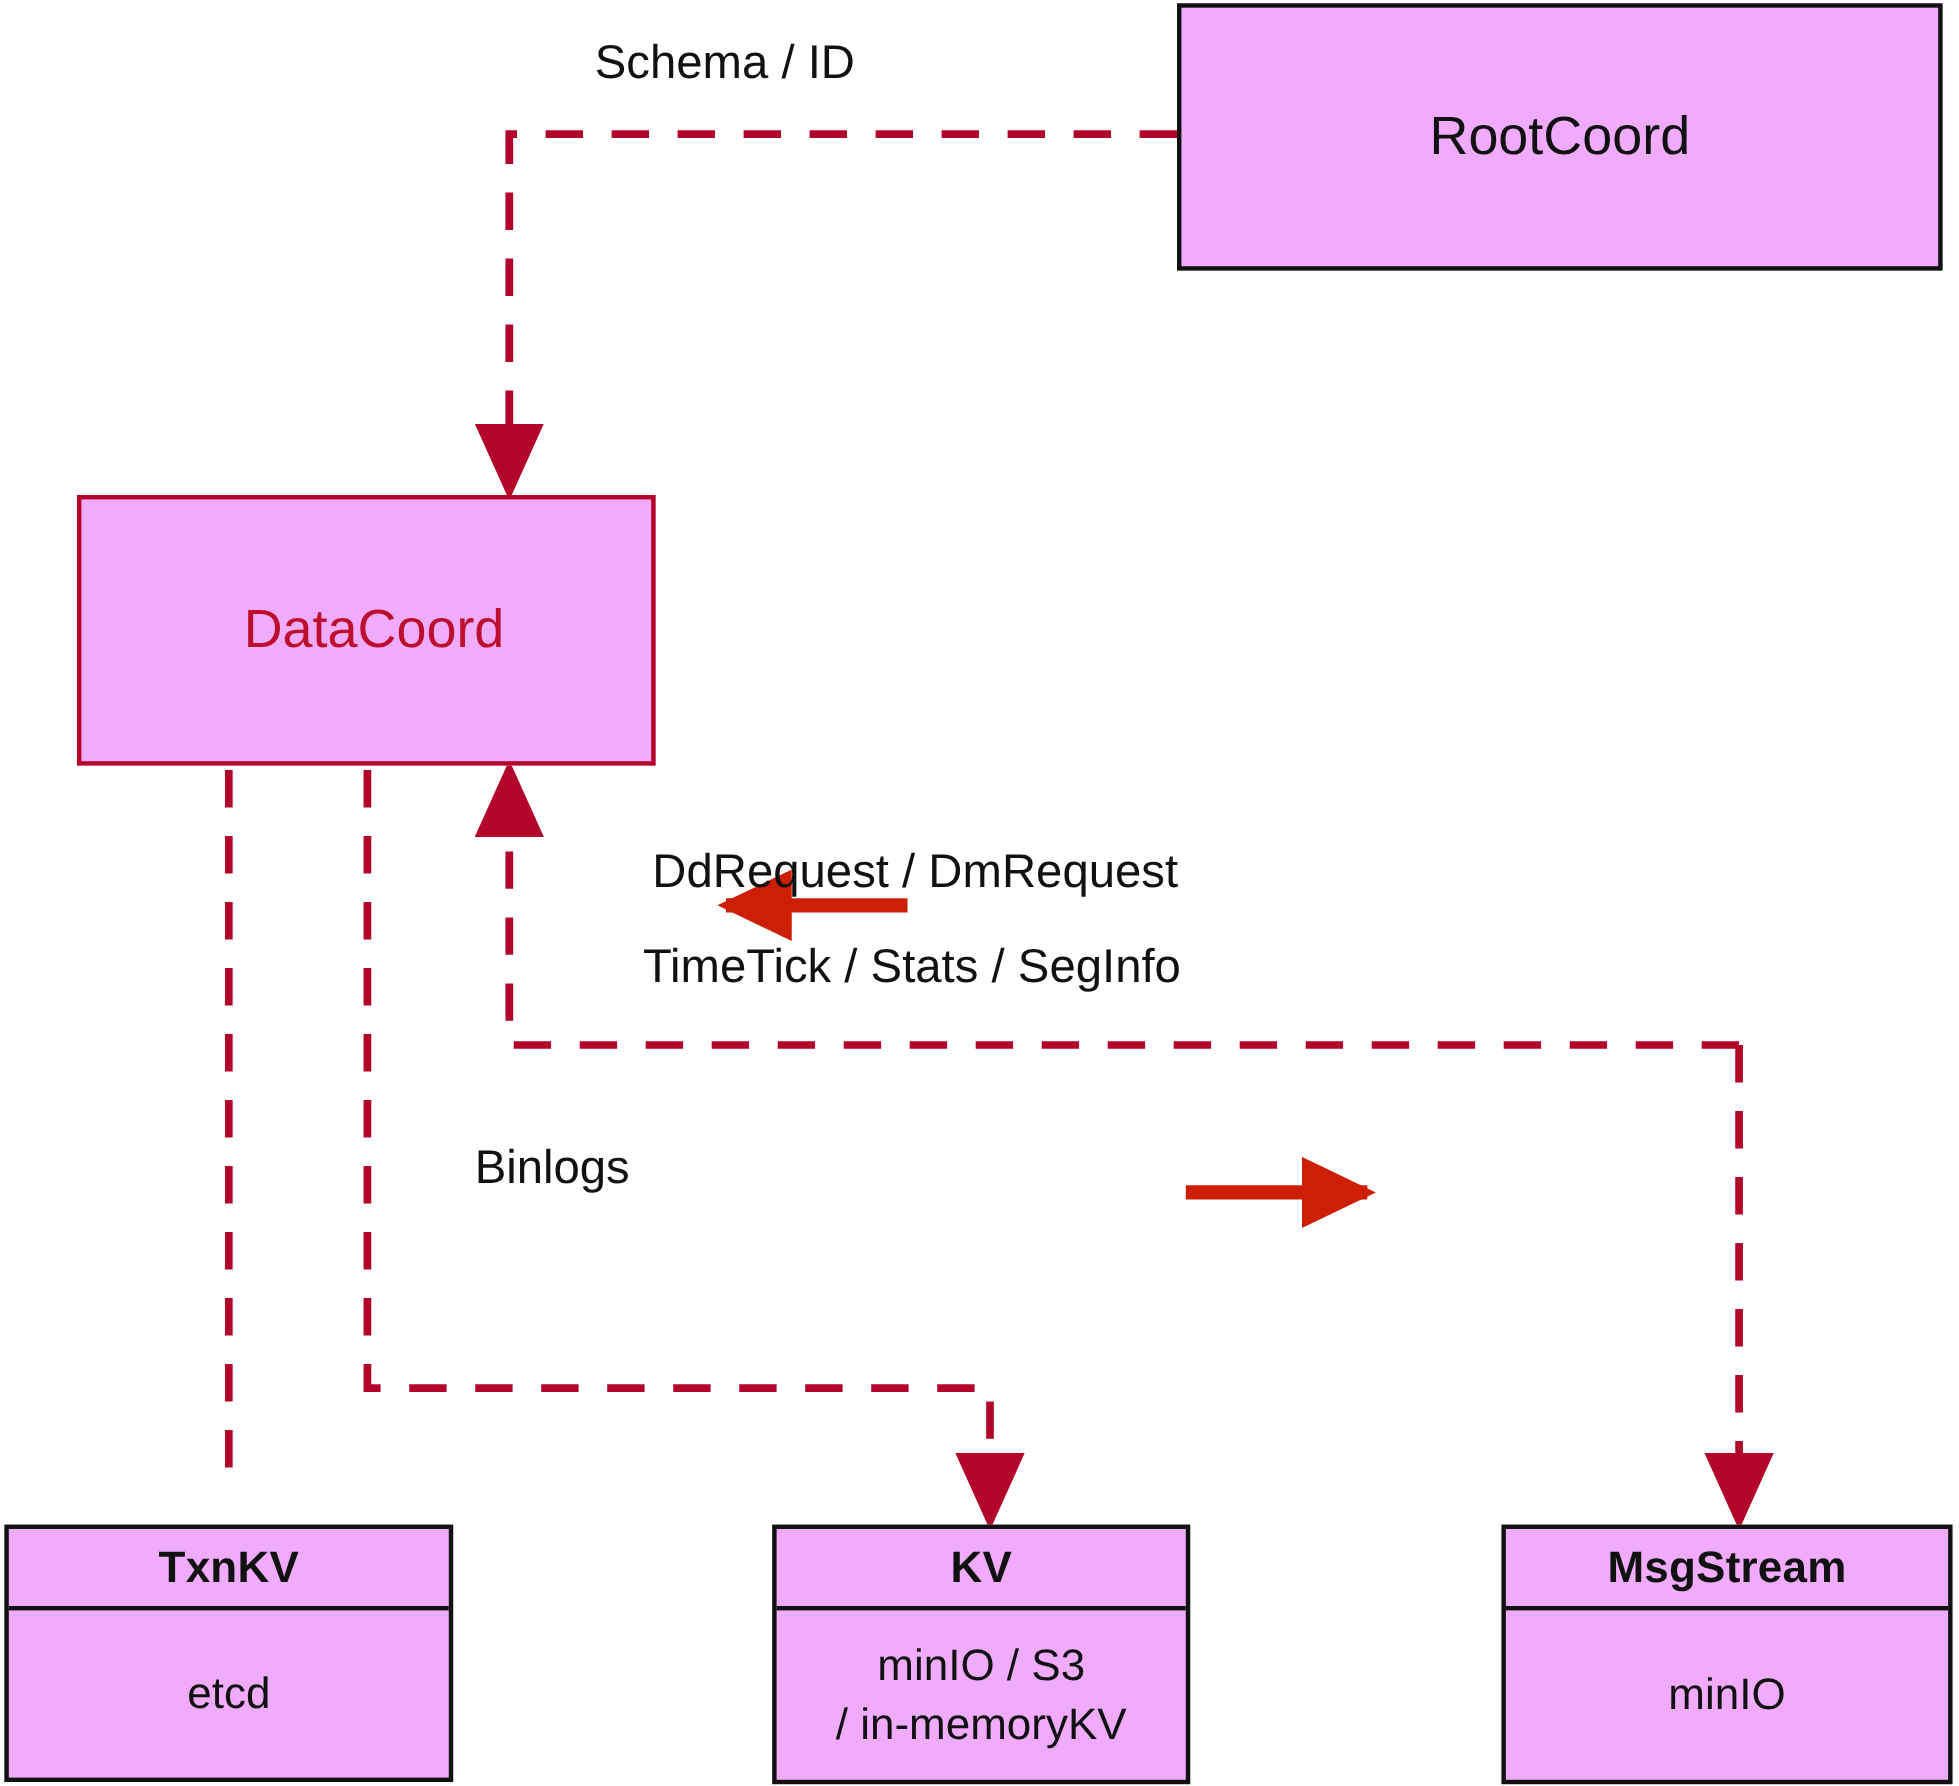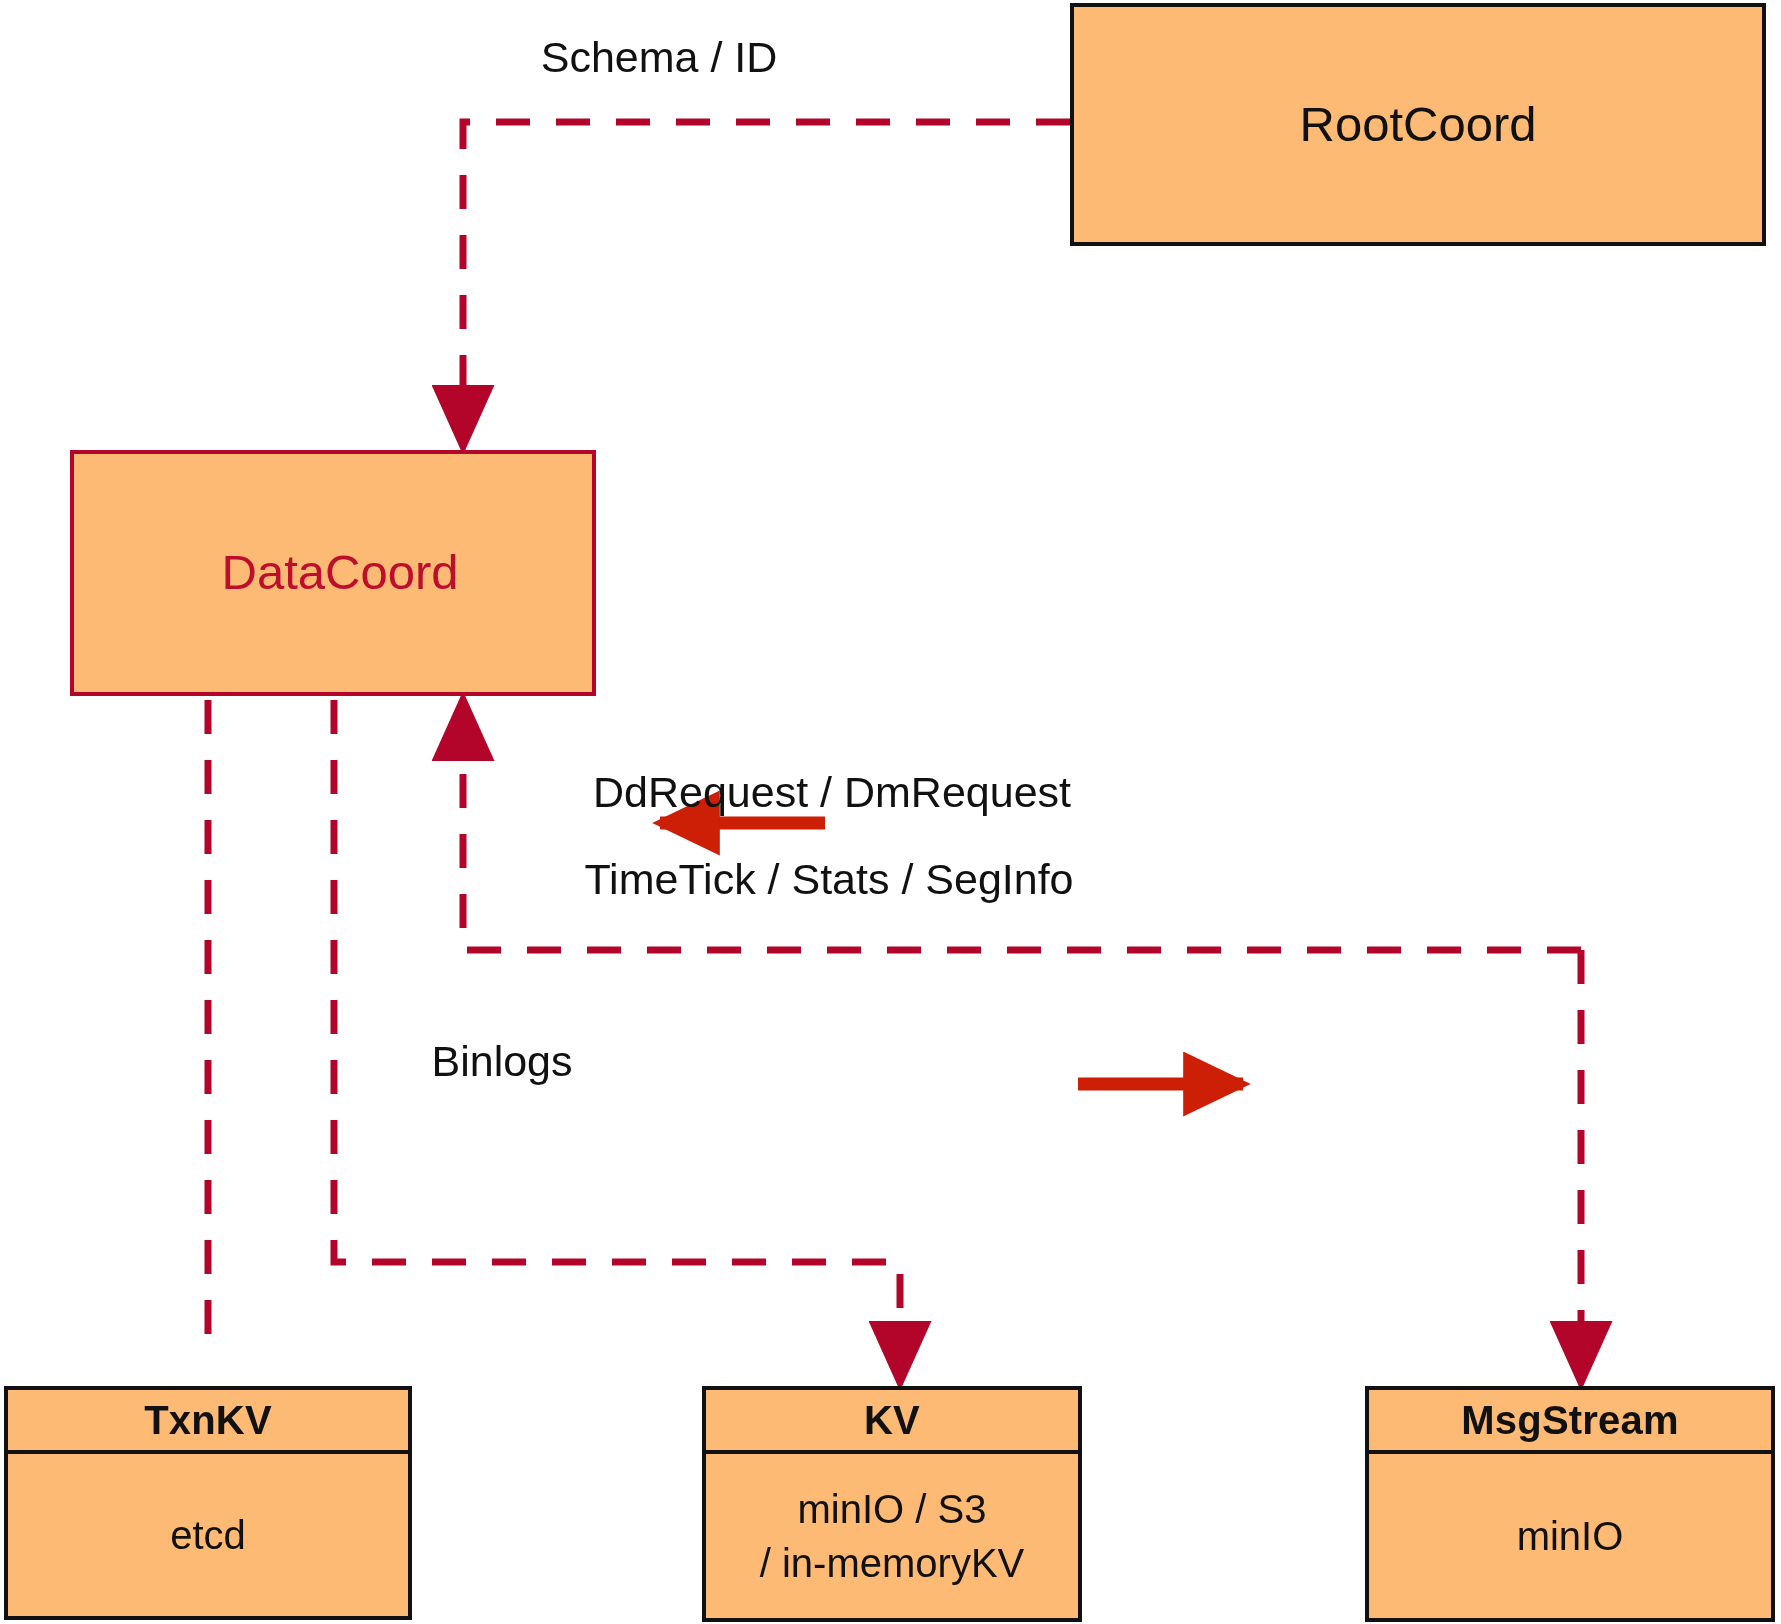--- a/index.html
+++ b/index.html
@@ -21,21 +21,21 @@
   #diagram-svg {
     position: absolute;
     left: 0;
     top: 0;
     width: 1781px;
     height: 1624px;
   }
   .node {
     position: absolute;
     box-sizing: border-box;
-    background: #fdba74;
+    background: #f0abfc;
     display: flex;
     flex-direction: column;
   }
   .node-plain {
     border: 4px solid #111111;
     align-items: center;
     justify-content: center;
   }
   .node-plain .node-title {
     font-size: 49px;
@@ -59,21 +59,21 @@
     justify-content: center;
     padding-left: 14px;
   }
   .node-store {
     border: 4px solid #111111;
     flex-direction: column;
     padding: 0;
   }
   .store-header {
     box-sizing: border-box;
-    height: 64px;
+    height: 74px;
     border-bottom: 4px solid #111111;
     display: flex;
     align-items: center;
     justify-content: center;
     font-weight: bold;
     font-size: 40px;
     color: #111111;
     letter-spacing: 0.2px;
   }
   .store-body {

